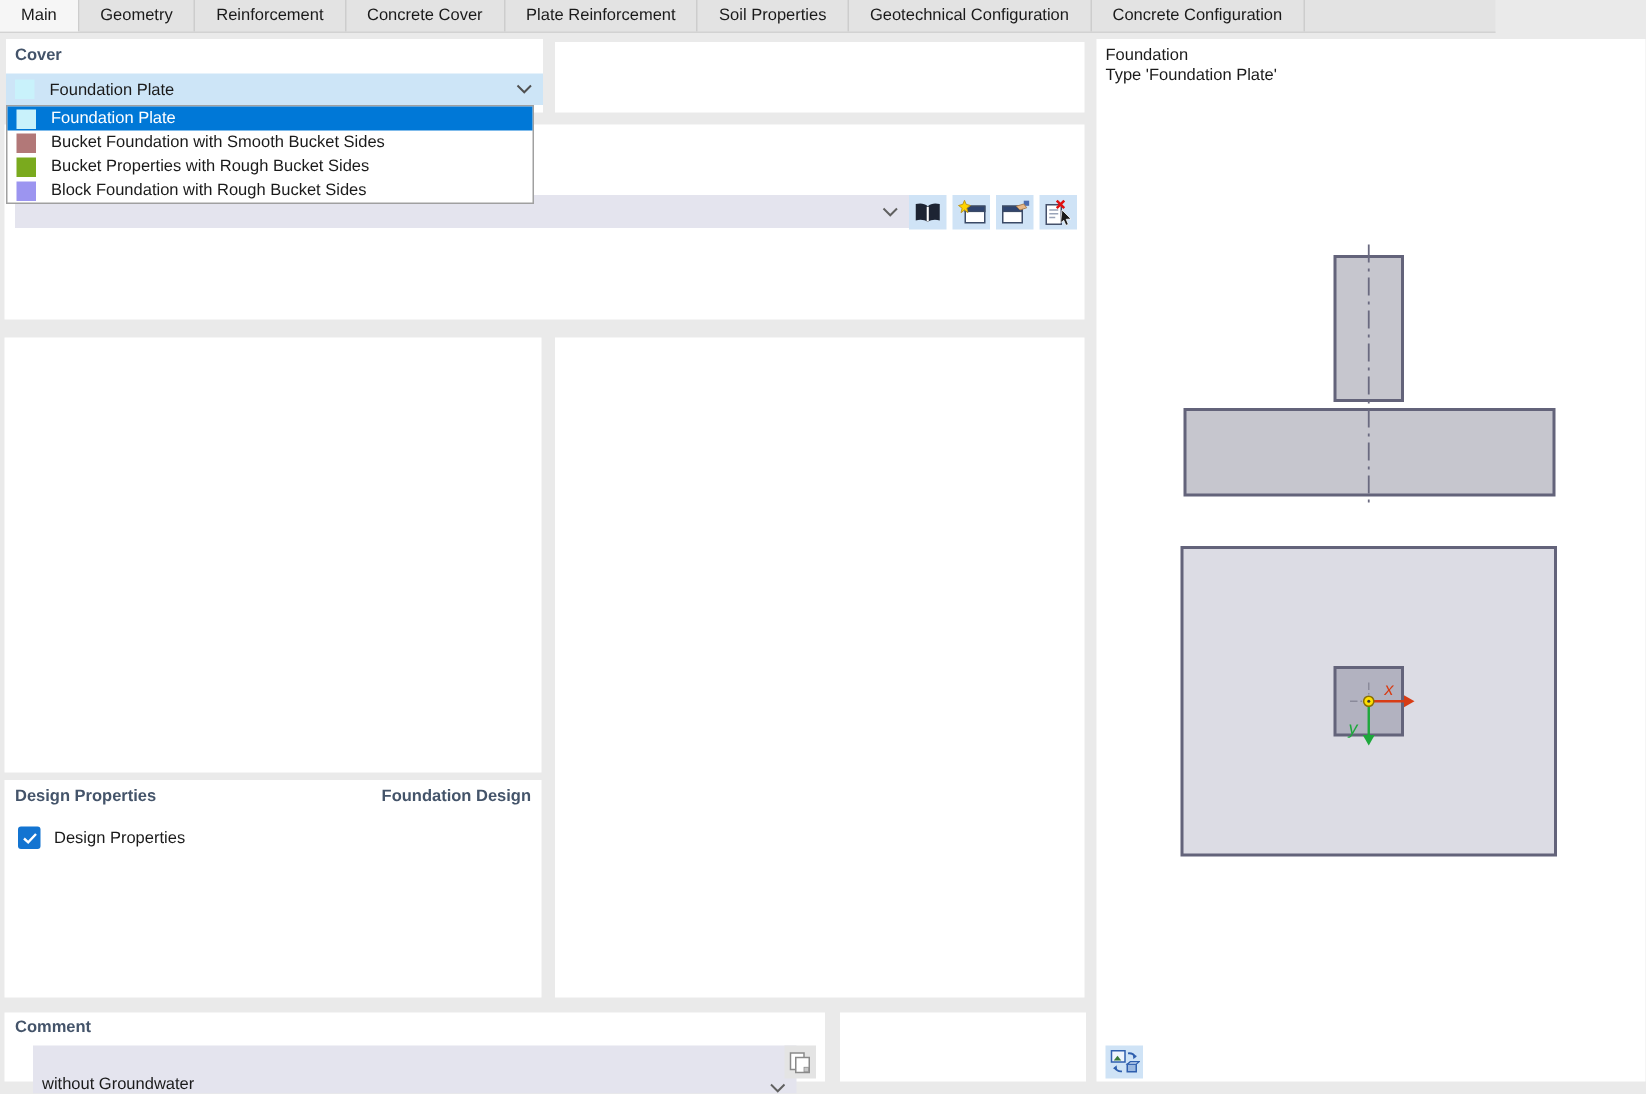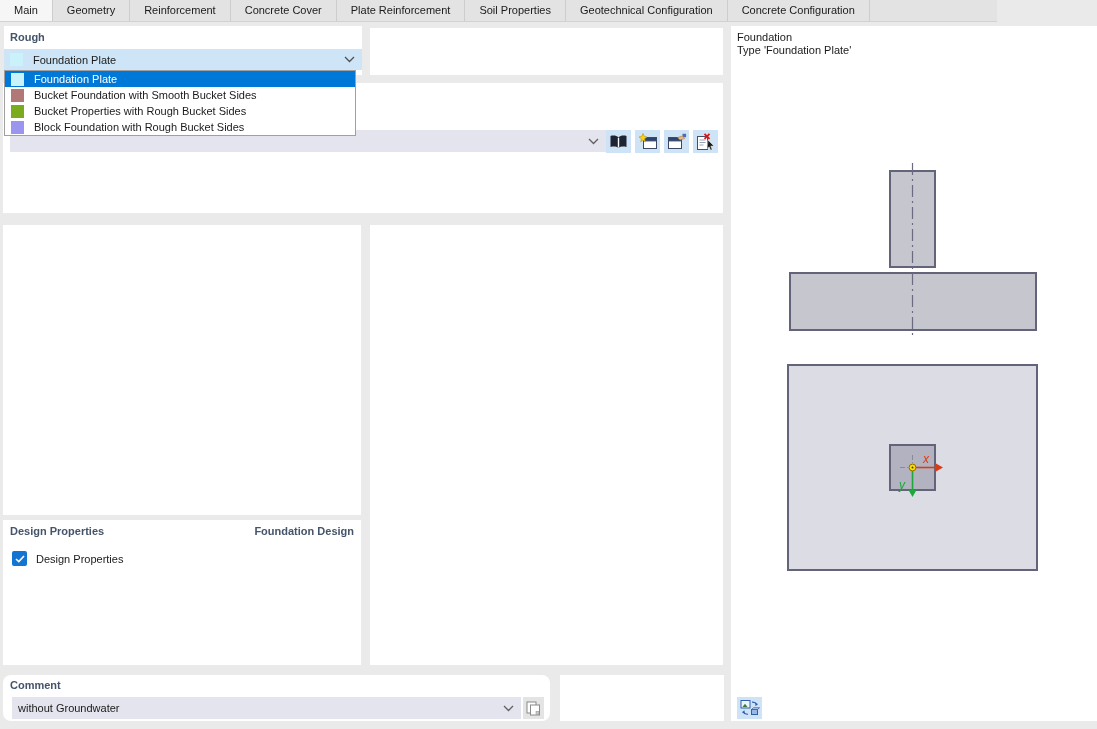--- a/index.html
+++ b/index.html
@@ -52,21 +52,21 @@
   <div class="tab">Geometry</div>
   <div class="tab">Reinforcement</div>
   <div class="tab">Concrete Cover</div>
   <div class="tab">Plate Reinforcement</div>
   <div class="tab">Soil Properties</div>
   <div class="tab">Geotechnical Configuration</div>
   <div class="tab">Concrete Configuration</div>
 </div>
 
 <div class="box" style="left:4px;top:26px;width:358px;height:49px;">
-  <div class="sec-h" style="position:absolute;left:6px;top:5px;">Rough</div>
+  <div class="sec-h" style="position:absolute;left:6px;top:5px;">Cover</div>
 </div>
 
 <div class="combo-focus">
   <span class="swatch" style="background-color: rgb(201, 242, 251);"></span>
   <span class="lbl">Foundation Plate</span>
   <span class="chev">
     <svg width="11" height="7">
         <polyline points="1,1 5.5,5.5 10,1" fill="none" stroke="#505050" stroke-width="1.3"></polyline>
       </svg>
   </span>
@@ -145,23 +145,23 @@
   <div class="checkrow">
     <span class="checkbox">
       <svg width="10" height="8">
           <polyline points="1,4 3.8,6.6 9,1" fill="none" stroke="#fff" stroke-width="1.6"></polyline>
         </svg>
     </span>
     <span class="lbl">Design Properties</span>
   </div>
 </div>
 
-<div class="box" style="left:3px;top:675px;width:547px;height:46px;border-radius:8px;">
+<div class="box" style="left:3px;top:675px;width:547px;height:46px;">
   <div class="sec-h" style="position:absolute;left:7px;top:4px;">Comment</div>
-  <div class="combo-flat" style="left:9px;top:22px;width:509px;height:22px;">
+  <div class="combo-flat" style="left:19px;top:22px;width:509px;height:32px;align-items:flex-end;">
     <span class="lbl">without Groundwater</span>
     <span class="chev">
       <svg width="11" height="7">
           <polyline points="1,1 5.5,5.5 10,1" fill="none" stroke="#606060" stroke-width="1.3"></polyline>
         </svg>
     </span>
   </div>
   <div class="tile tile-grey" style="left:520px;top:22px;width:21px;height:22px;">
     <svg width="15" height="15">
       <rect x="1" y="1" width="9" height="11" fill="#fff" stroke="#8a8a8a"></rect>

